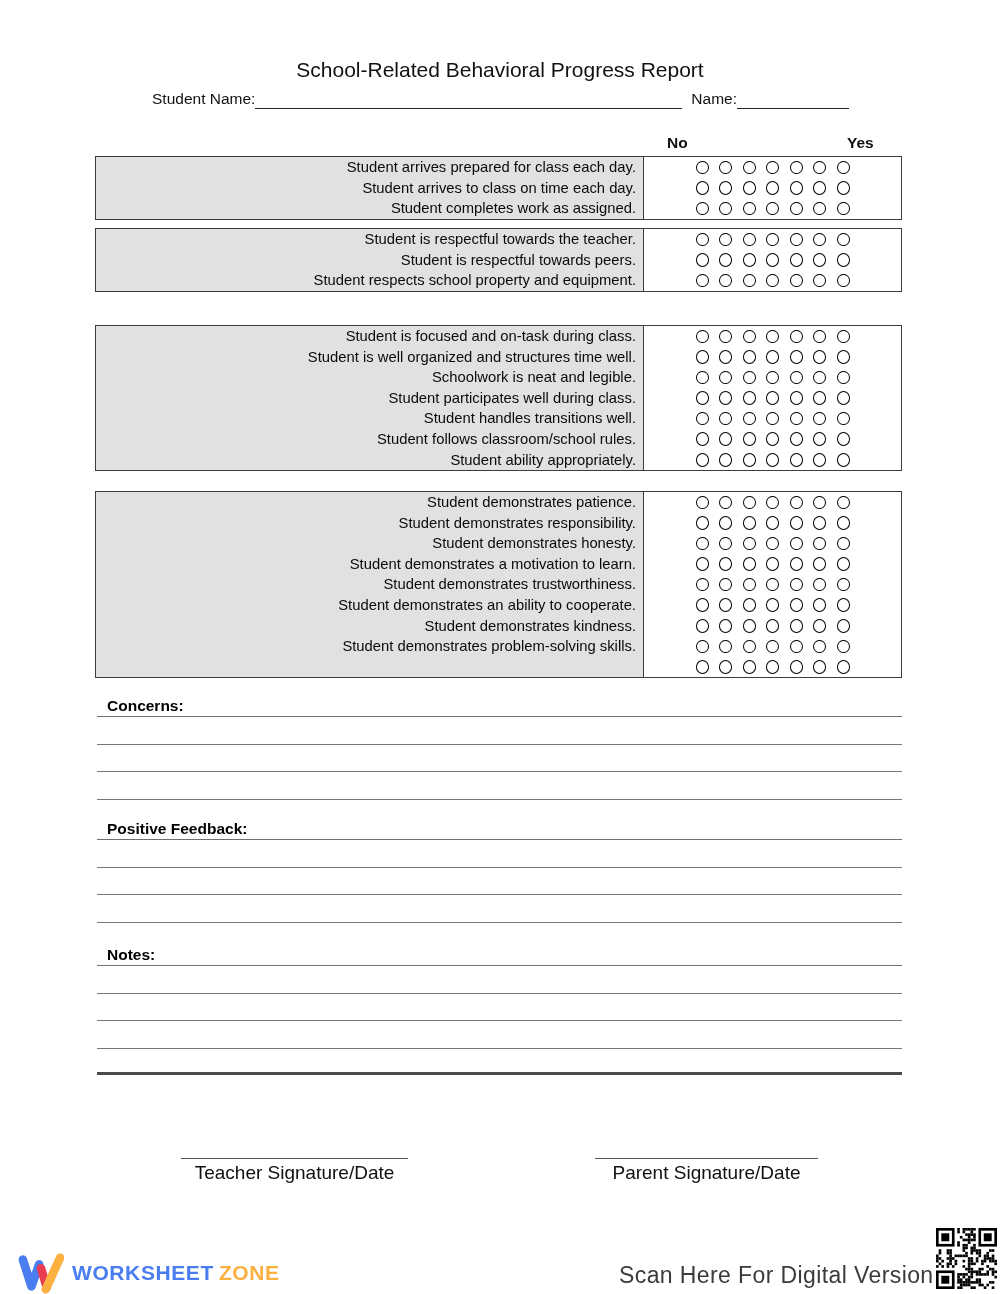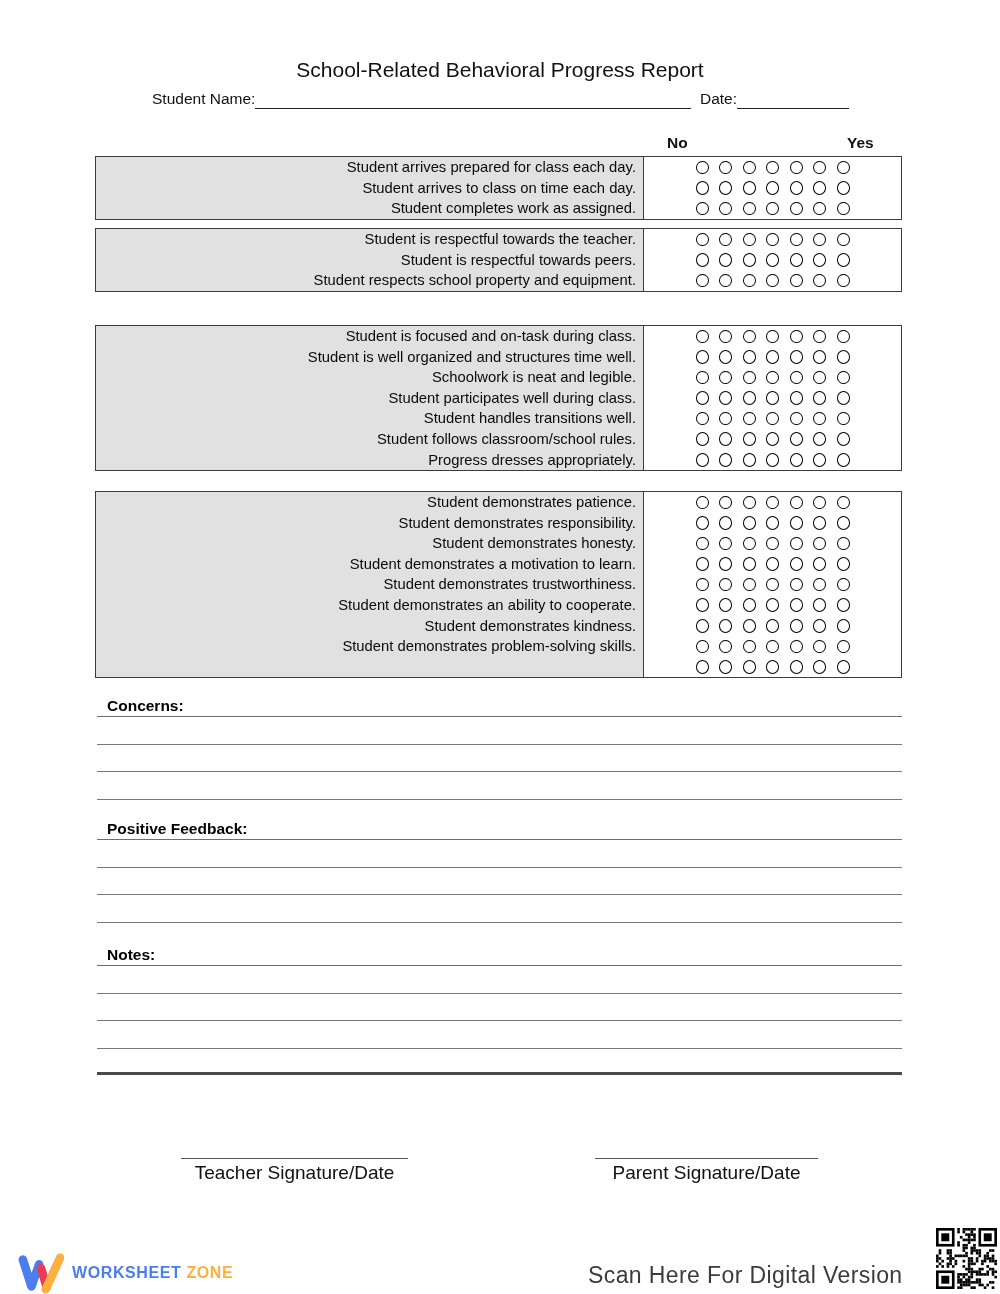--- a/index.html
+++ b/index.html
@@ -66,41 +66,41 @@
   
   .sig { position:absolute; top:1158px; }
   .sig.teacher { left:181px; width:227px; }
   .sig.parent  { left:595px; width:223px; }
   .sig-line { border-top:1.6px solid #555; height:0; }
   .sig-label { text-align:center; font-size:19px; margin-top:3px; color:#111; }
 
   
   .brand { position:absolute; left:18px; top:1252px; display:flex; align-items:center; }
   .brand-mark { width:46px; height:42px; margin-right:8px; }
-  .brand-text { font-size:16px; font-weight:700; letter-spacing:0.6px; display:flex; }
+  .brand-text { font-size:21px; font-weight:700; letter-spacing:0.6px; display:flex; }
   .brand-text .zone { margin-left:5px; }
 
   .scan-text {
-    position:absolute; left:588px; top:1262px; font-size:23px;
+    position:absolute; left:619px; top:1262px; font-size:23px;
     font-weight:500; color:#3b3b3b; letter-spacing:0.4px; white-space:nowrap;
   }
   .qr { position:absolute; left:936px; top:1228px; width:61px; height:61px;
         background:#fff; }
 </style>
 </head>
 <body>
 
 <div class="page">
 
   <div class="title">School-Related Behavioral Progress Report</div>
 
   <div class="name-row">
     <span class="lbl">Student Name:</span>
     <span class="fill-line"></span>
-    <span class="lbl date-lbl">Date:</span>
+    <span class="lbl date-lbl">Name:</span>
     <span class="date-line"></span>
   </div>
 
   <span class="col-head no">No</span>
   <span class="col-head yes">Yes</span>
 
   <div class="rating-section" style="top:156px">
     <div class="qcol">
         <div class="qrow">Student arrives prepared for class each day.</div>
         <div class="qrow">Student arrives to class on time each day.</div>
@@ -173,21 +173,21 @@
       </div>
   </div>
   <div class="rating-section" style="top:325px">
     <div class="qcol">
         <div class="qrow">Student is focused and on-task during class.</div>
         <div class="qrow">Student is well organized and structures time well.</div>
         <div class="qrow">Schoolwork is neat and legible.</div>
         <div class="qrow">Student participates well during class.</div>
         <div class="qrow">Student handles transitions well.</div>
         <div class="qrow">Student follows classroom/school rules.</div>
-        <div class="qrow">Progress dresses appropriately.</div>
+        <div class="qrow">Student ability appropriately.</div>
       </div>
     <div class="ccol">
         <div class="crow">
           <span class="bubble"></span>
           <span class="bubble"></span>
           <span class="bubble"></span>
           <span class="bubble"></span>
           <span class="bubble"></span>
           <span class="bubble"></span>
           <span class="bubble"></span>

